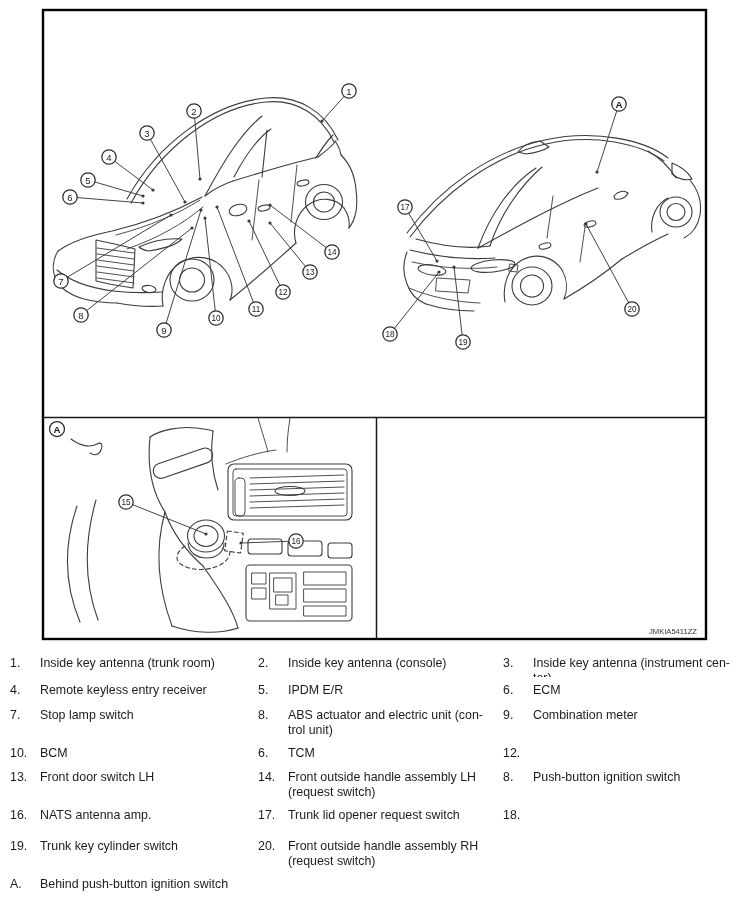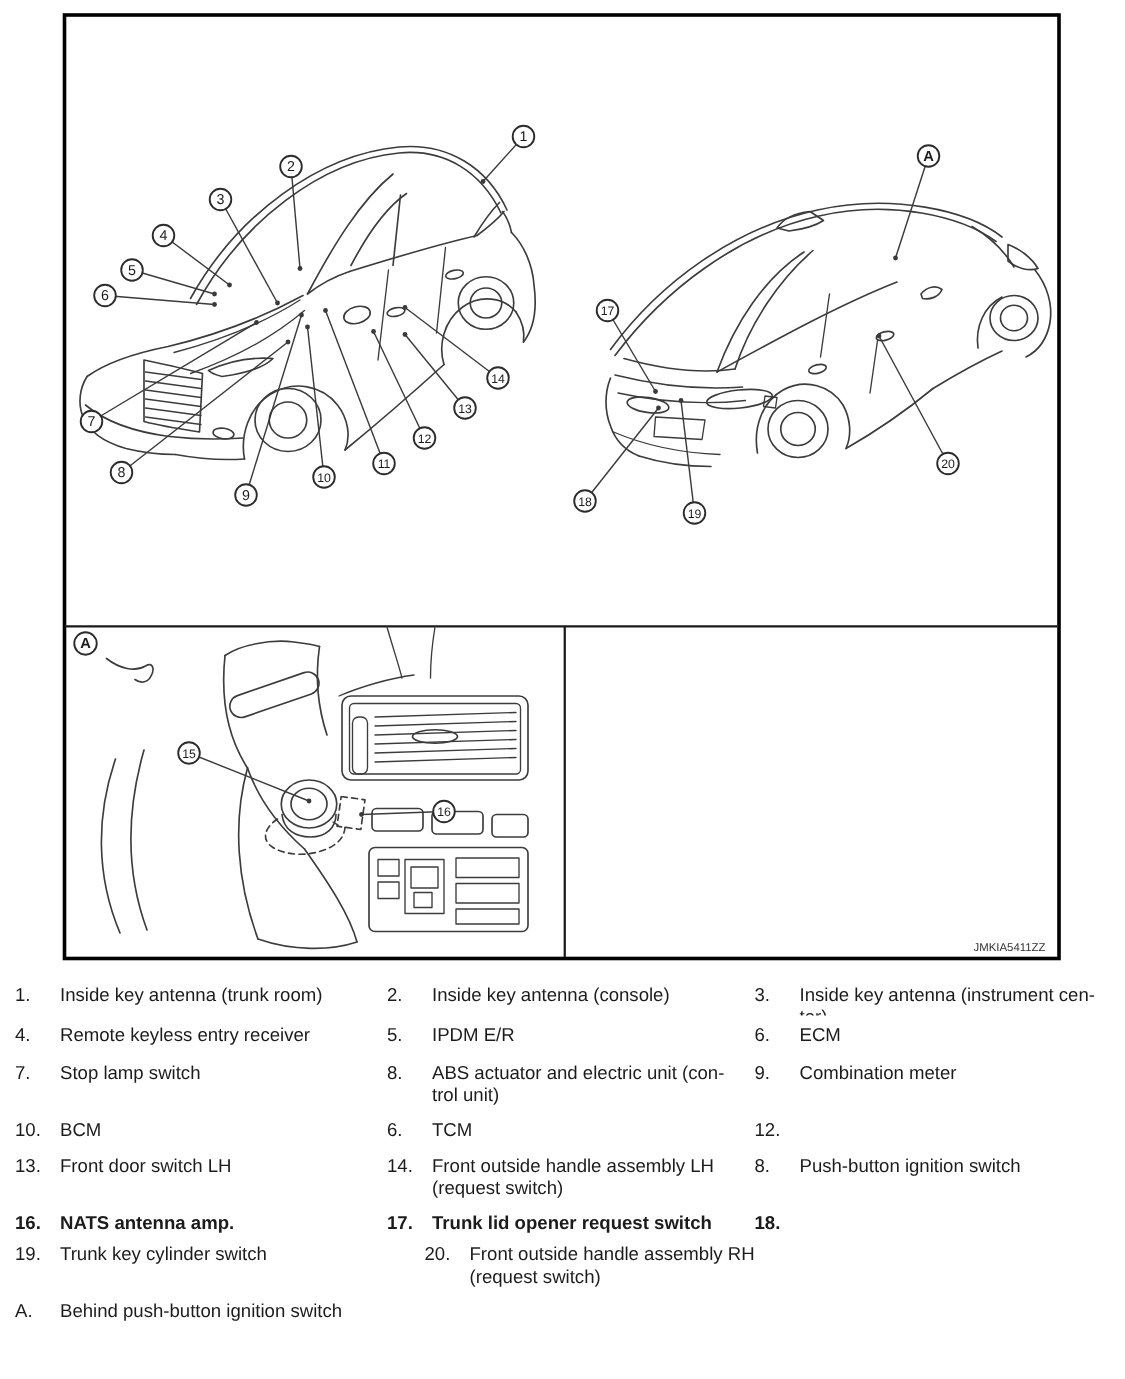--- a/index.html
+++ b/index.html
@@ -20,22 +20,22 @@
   svg .bubble-label.letter{font-weight:bold;font-size:9.8px;}
   svg .watermark{font-size:7.6px;text-anchor:end;fill:#333;}
   
   .legend{position:absolute;top:656px;left:10px;right:5px;font-size:12.4px;line-height:15px;color:#1c1c1c;}
   .legend-row{display:grid;grid-template-columns:248px 245px 1fr;align-items:start;}
   .legend-row:nth-child(1){margin-bottom:6px;}
   .legend-row:nth-child(2){margin-bottom:10px;}
   .legend-row:nth-child(3){margin-bottom:8px;}
   .legend-row:nth-child(4){margin-bottom:9px;}
   .legend-row:nth-child(5){margin-bottom:8px;}
-  .legend-row:nth-child(6){margin-bottom:6px;font-weight:bold;}
-  .legend-row:nth-child(7){margin-bottom:8px;gap:25px;}
+  .legend-row:nth-child(6){margin-bottom:16px;}
+  .legend-row:nth-child(7){margin-bottom:8px;}
   .legend-cell{display:flex;align-items:flex-start;}
   .legend-row:nth-child(1) .legend-cell:nth-child(3){height:21px;overflow:hidden;}
   .legend-cell .num{flex:0 0 30px;}
   .legend-cell .txt{white-space:pre;}
 </style>
 </head>
 <body>
 
 <div class="diagram-wrap">
 <svg width="750" height="650" viewBox="0 0 750 650">

